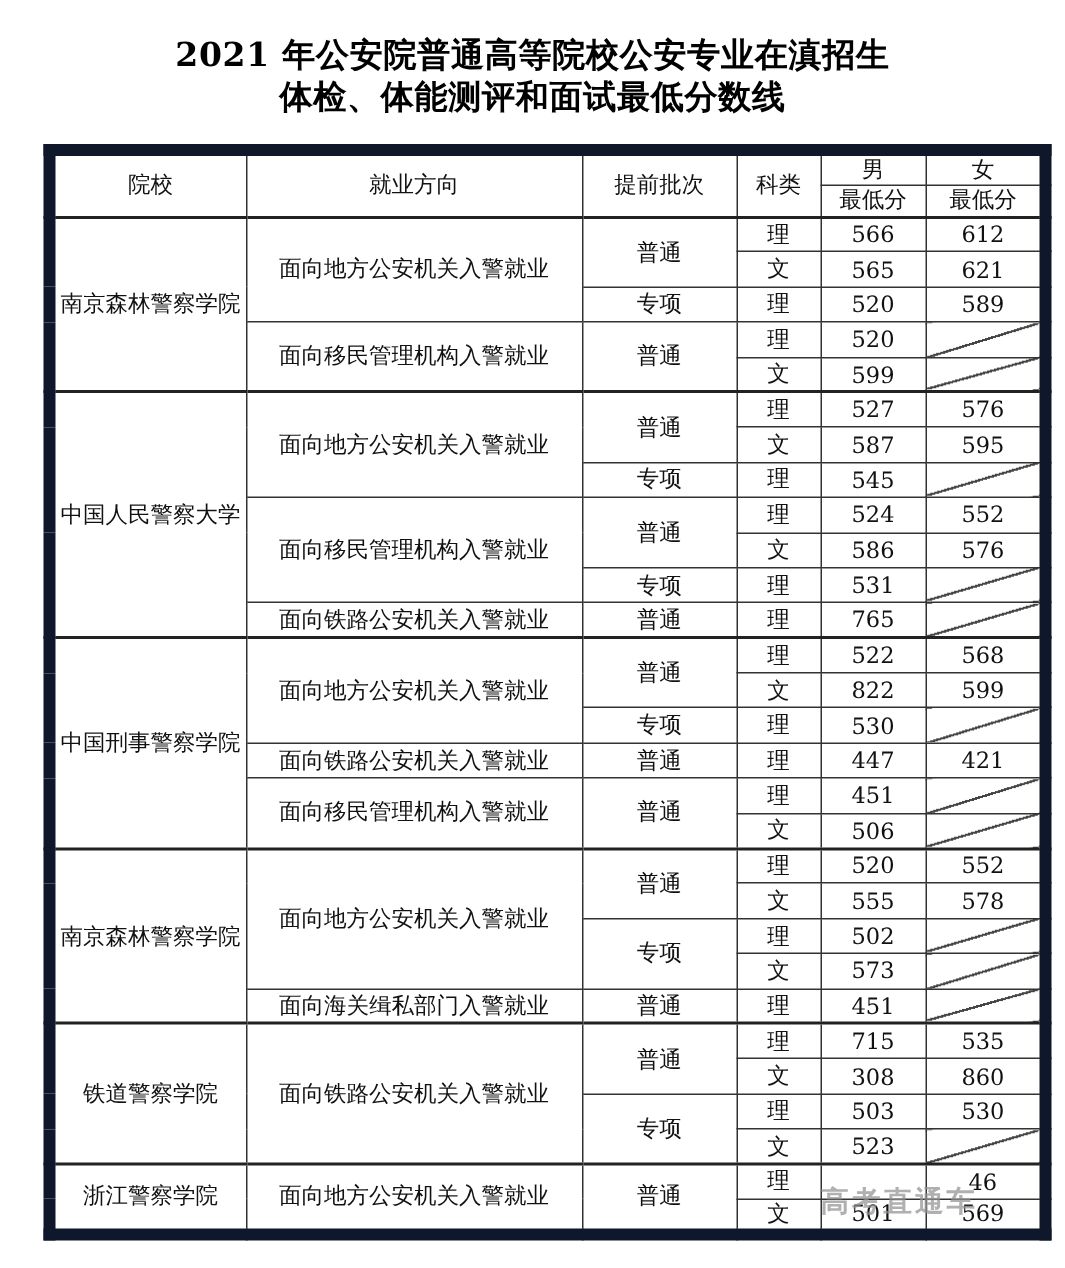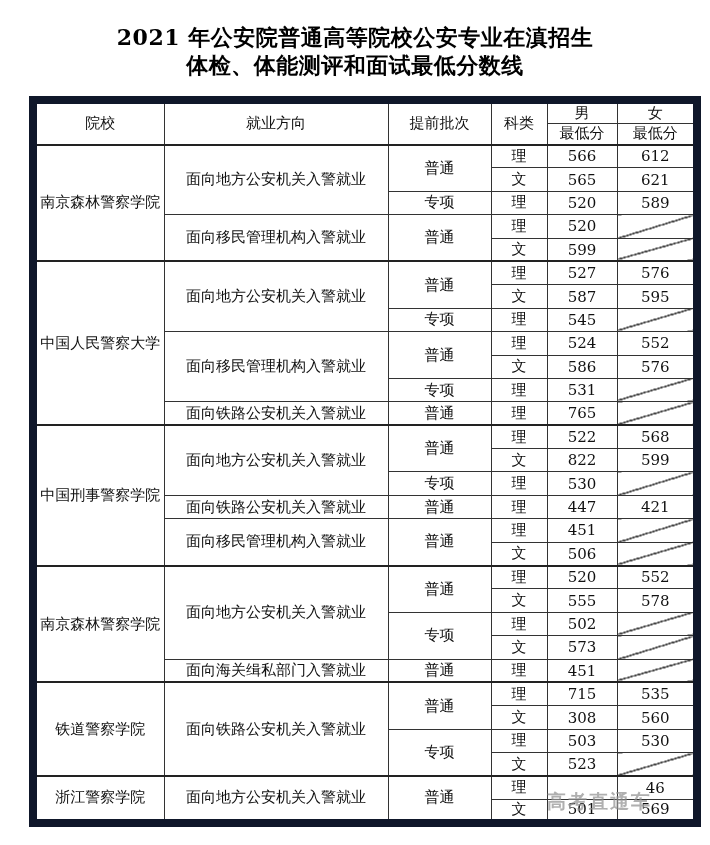--- a/index.html
+++ b/index.html
@@ -252,21 +252,21 @@
           <td rowspan="4">铁道警察学院</td>
           <td rowspan="4">面向铁路公安机关入警就业</td>
           <td rowspan="2">普通</td>
           <td>理</td>
           <td>715</td>
           <td>535</td>
         </tr>
         <tr>
           <td>文</td>
           <td>308</td>
-          <td>560</td>
+          <td>860</td>
         </tr>
         <tr>
           <td rowspan="2">专项</td>
           <td>理</td>
           <td>503</td>
           <td>530</td>
         </tr>
         <tr>
           <td>文</td>
           <td>523</td>

